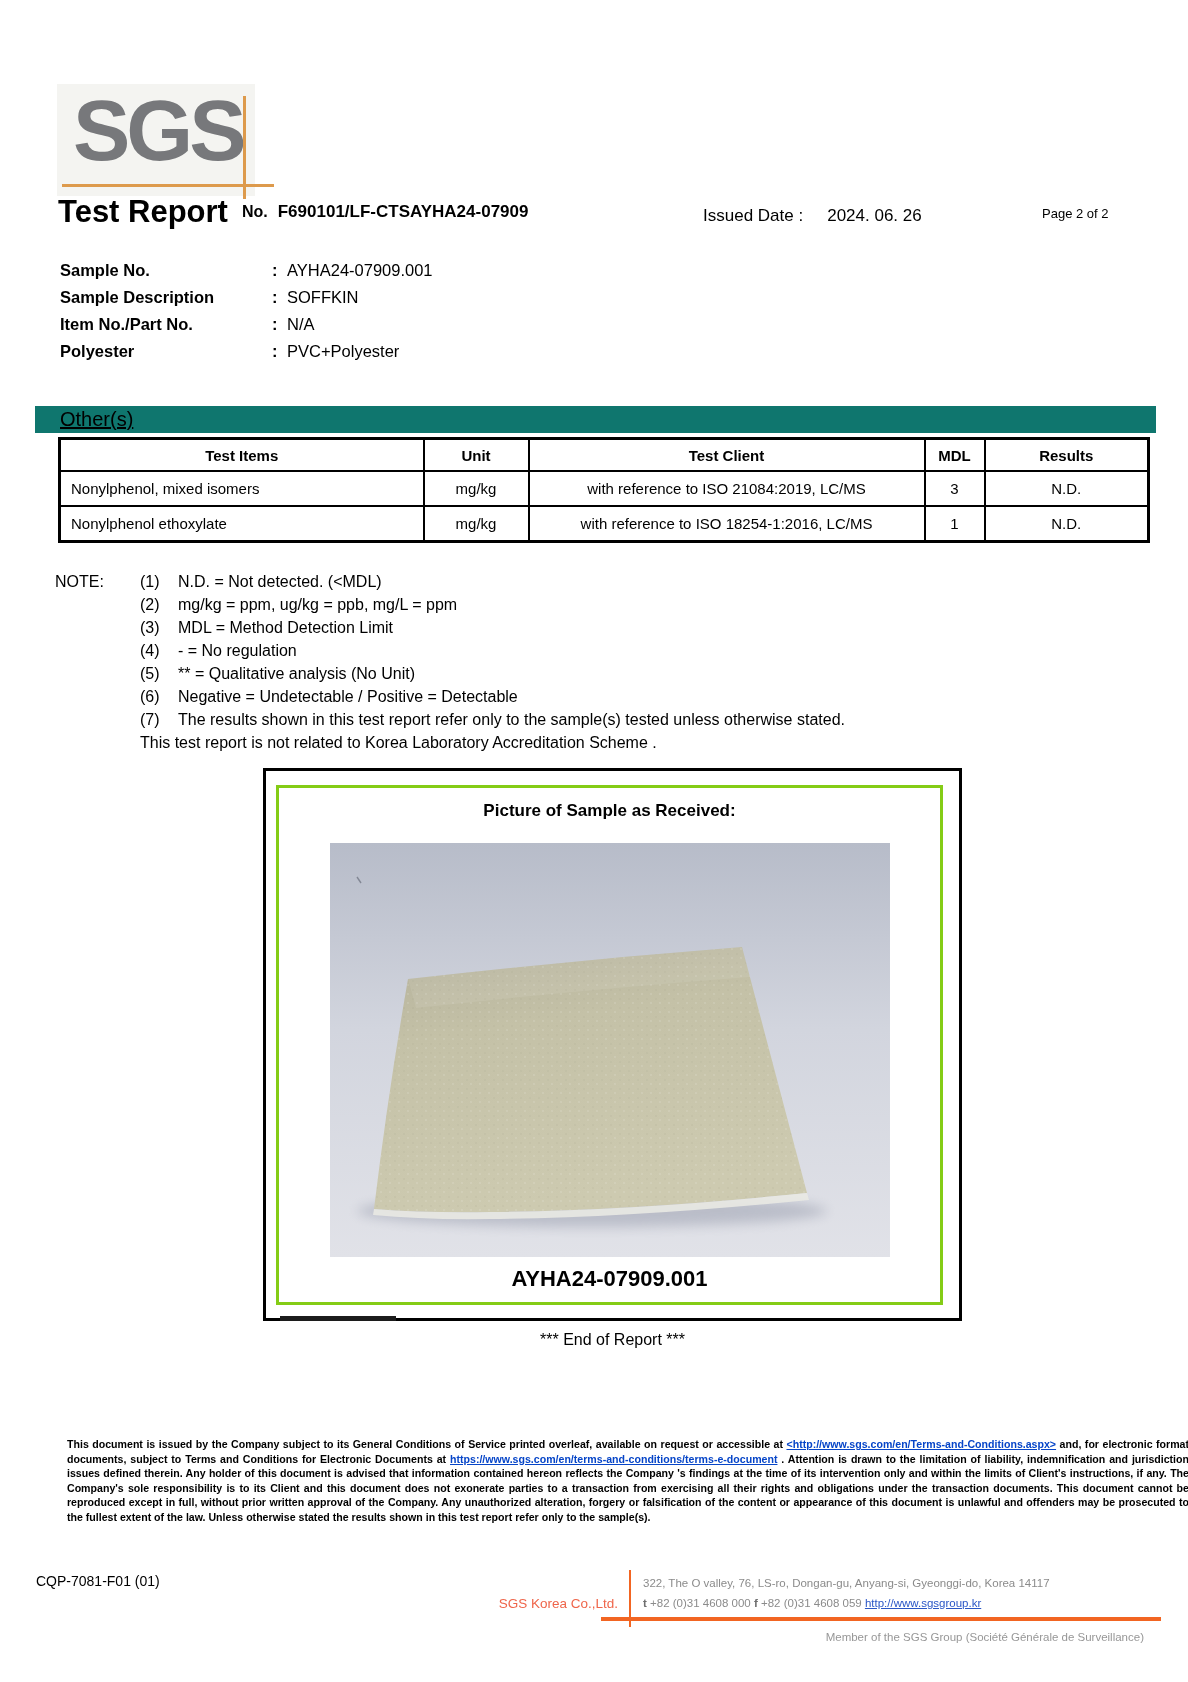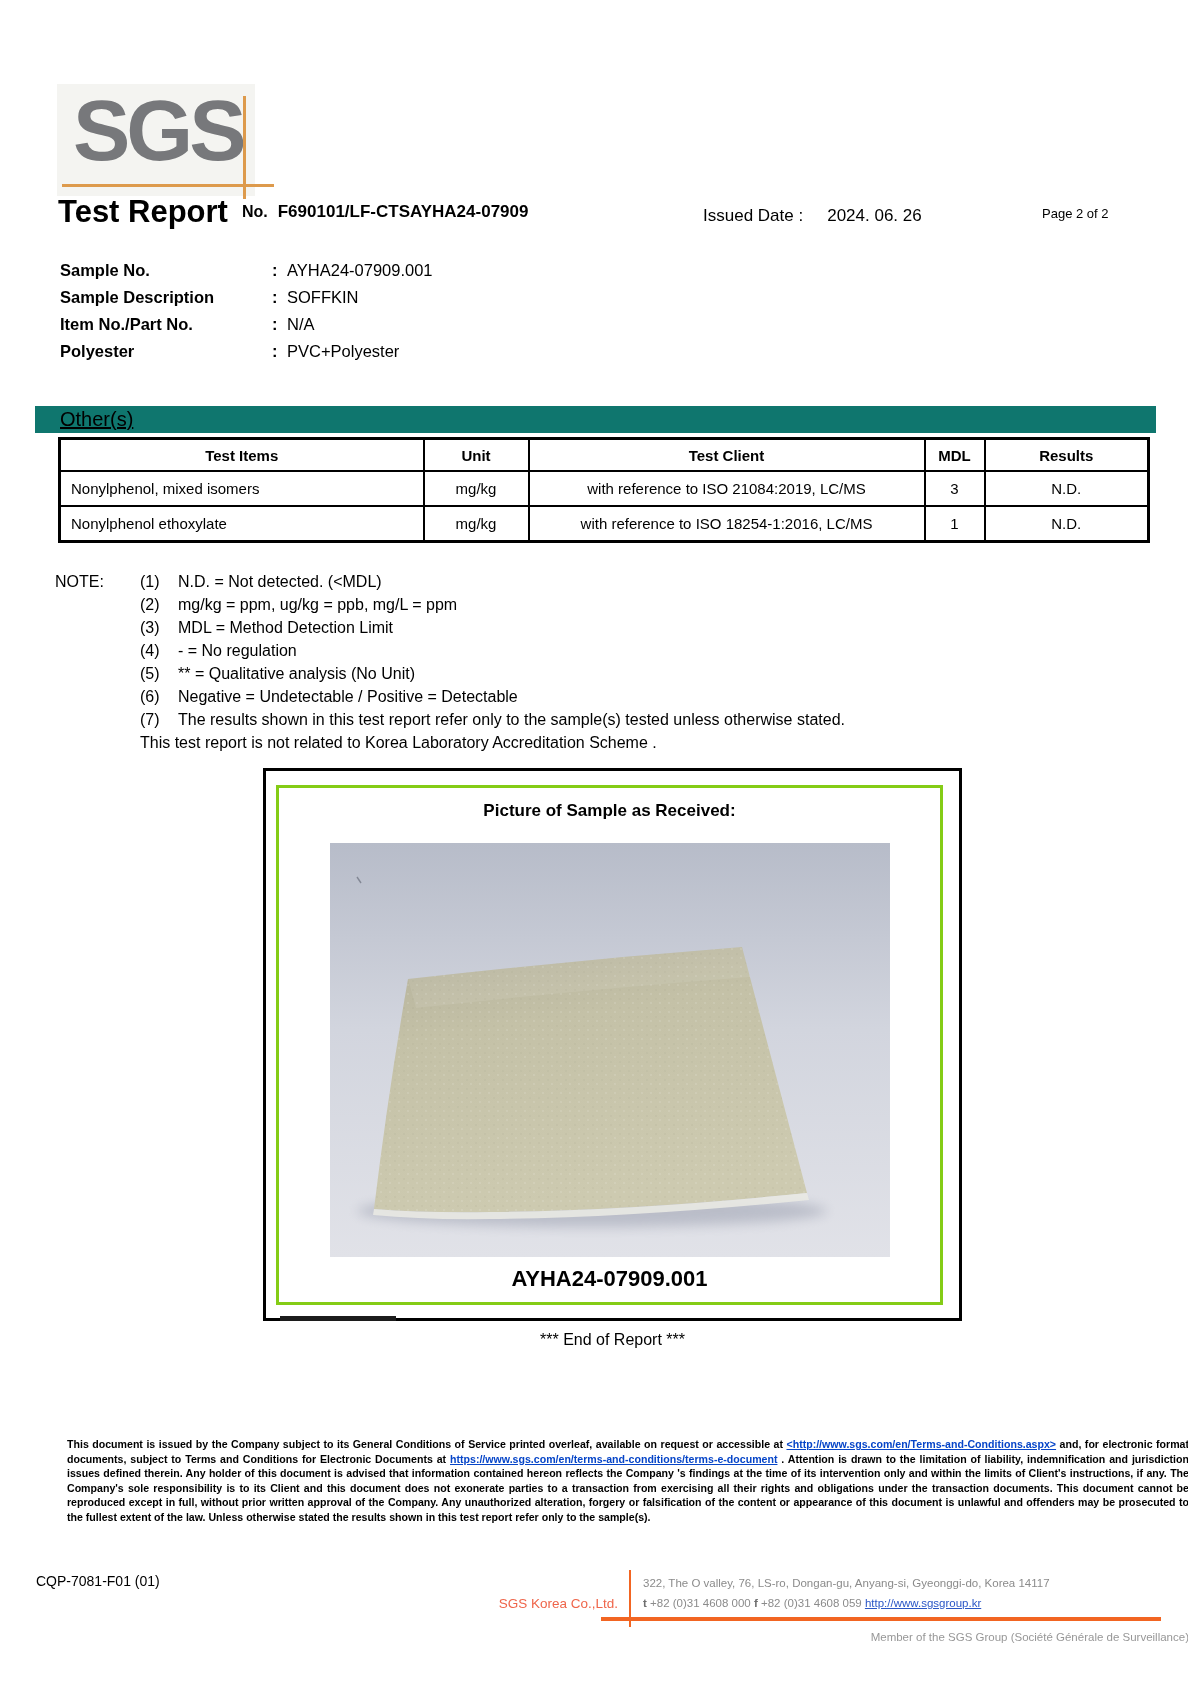--- a/index.html
+++ b/index.html
@@ -64,21 +64,21 @@
 
   
   .footer-code{position:absolute;left:36px;top:1573px;font-size:14px;}
   .footer-company{position:absolute;left:400px;top:1596px;width:218px;text-align:right;
                   font-size:13.5px;color:#ef654a;}
   .footer-vline{position:absolute;left:629px;top:1570px;width:2px;height:57px;background:#f26522;}
   .footer-addr{position:absolute;left:643px;top:1574px;font-size:11.5px;color:#8b8b8b;line-height:19.5px;}
   .footer-addr .tf{font-weight:bold;color:#6e6e6e;}
   .footer-addr a,.footer-link{color:#2a56c6;text-decoration:underline;}
   .footer-hline{position:absolute;left:601px;top:1617px;width:560px;height:4px;background:#f26522;}
-  .footer-member{position:absolute;left:629px;top:1631px;width:560px;text-align:right;
+  .footer-member{position:absolute;left:584px;top:1631px;width:560px;text-align:right;
                  font-size:11.5px;color:#979797;}
 </style>
 </head>
 <body>
 
 <div class="page">
 
   <div class="logo-box"></div>
   <div class="logo-text">SGS</div>
   <div class="logo-hline"></div>

